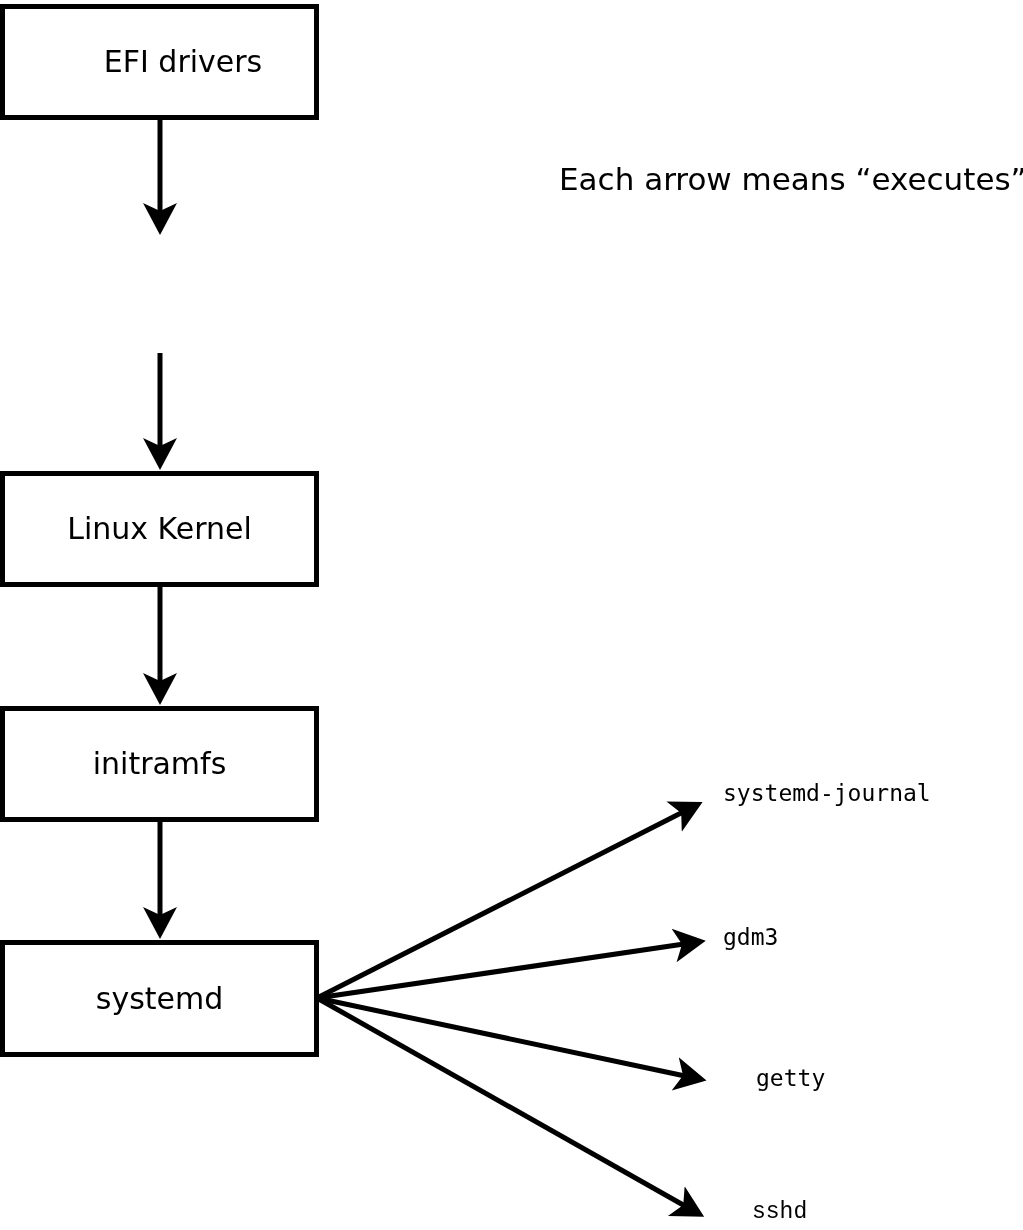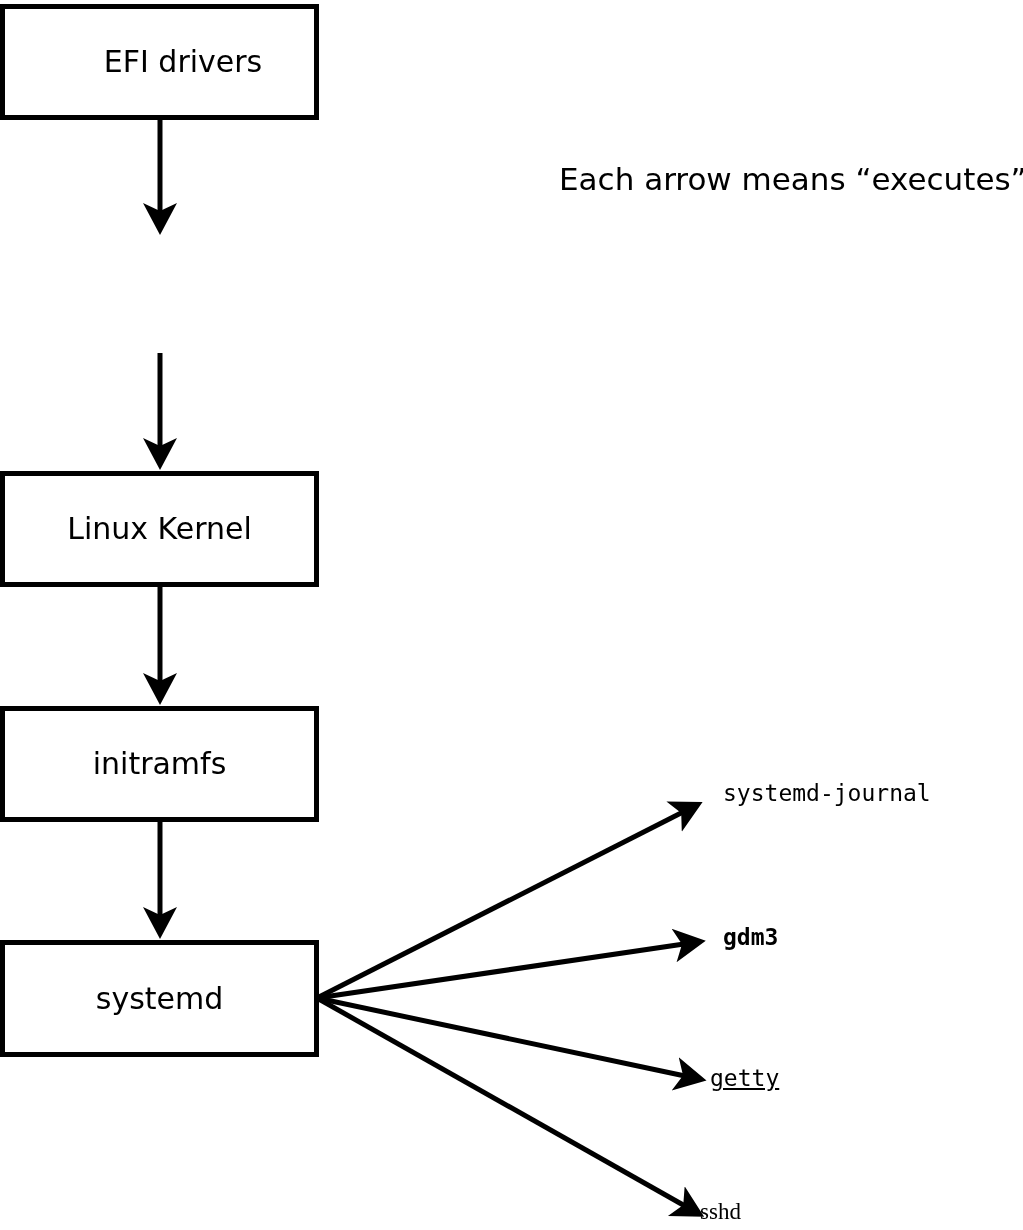--- a/index.html
+++ b/index.html
@@ -55,26 +55,26 @@
     white-space: nowrap;
   }
   .target-label {
     position: absolute;
     font-size: 23px;
     line-height: 36px;
     white-space: nowrap;
     font-family: "DejaVu Sans Mono", "Liberation Mono", monospace;
   }
   .target-journal { left: 723px; top: 775px; }
-  .target-gdm3    { left: 723px; top: 919px; font-weight: bold; }
-  .target-getty   { left: 710px; top: 1060px; text-decoration: underline; }
+  .target-gdm3    { left: 723px; top: 919px; }
+  .target-getty   { left: 756px; top: 1060px; }
   .target-sshd    {
-    left: 700px;
+    left: 752px;
     top: 1194px;
-    font-family: Liberation Serif, serif;
+    font-family: Liberation Mono, monospace;
   }
 </style>
 </head>
 <body>
 
 <div class="canvas">
 
   <svg class="arrows-layer" width="1023" height="1230" viewBox="0 0 1023 1230" xmlns="http://www.w3.org/2000/svg">
     <defs>
       <marker id="ah" markerUnits="userSpaceOnUse" markerWidth="70" markerHeight="44" refX="10" refY="22" orient="auto">

